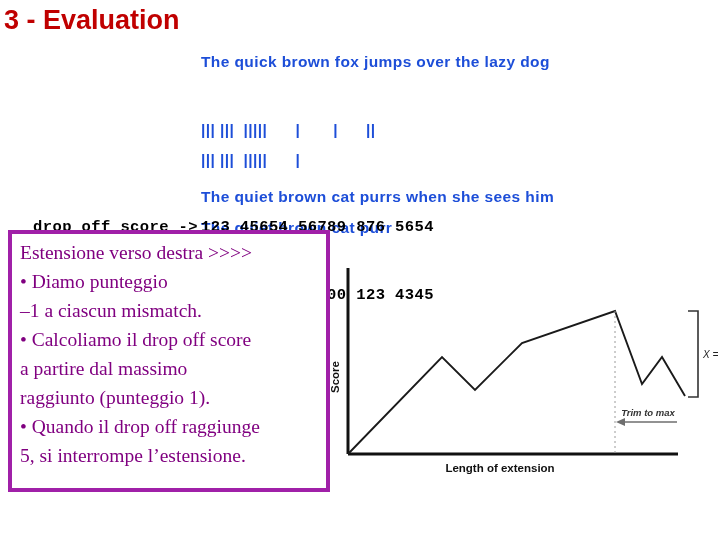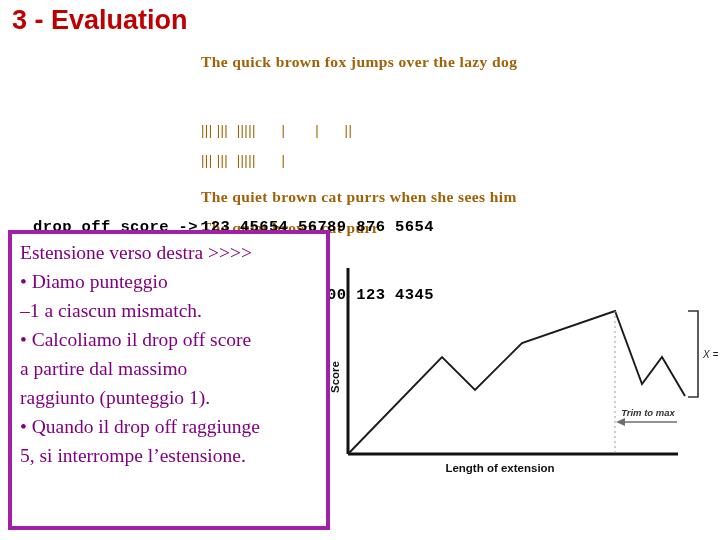--- a/index.html
+++ b/index.html
@@ -20,31 +20,30 @@
     position: absolute;
     left: 4px;
     top: 4px;
     font-family: "Liberation Sans", sans-serif;
     font-weight: bold;
     font-size: 27px;
     line-height: 32px;
     color: #C00000;
     letter-spacing: 0px;
     white-space: pre;
-    margin-left: 8px;
   }
 
   
   .mono-block {
     position: absolute;
-    font-family: Liberation Serif, serif;
+    font-family: Liberation Sans, sans-serif;
     font-weight: bold;
     font-size: 15.5px;
     line-height: 22.5px;
-    color: #a16207;
+    color: #1d4ed8;
     white-space: pre;
     letter-spacing: 0.4px;
   }
   #alignment-block-1 { left: 201px; top: 6px; }
   #alignment-block-2 { left: 201px; top: 104px; }
 
   .score-labels {
     position: absolute;
     font-family: "Liberation Mono", "DejaVu Sans Mono", monospace;
     font-weight: bold;
@@ -70,21 +69,21 @@
     white-space: pre;
     letter-spacing: 0.4px;
   }
 
   
   #italian-box {
     position: absolute;
     left: 8px;
     top: 230px;
     width: 322px;
-    height: 300px;
+    height: 262px;
     box-sizing: border-box;
     border: 4px solid #A020A8;
     background: #ffffff;
     padding: 4px 6px 0 8px;
   }
   #italian-box .line {
     font-family: "Liberation Serif", "DejaVu Serif", serif;
     font-size: 19.5px;
     line-height: 29px;
     color: #800080;

